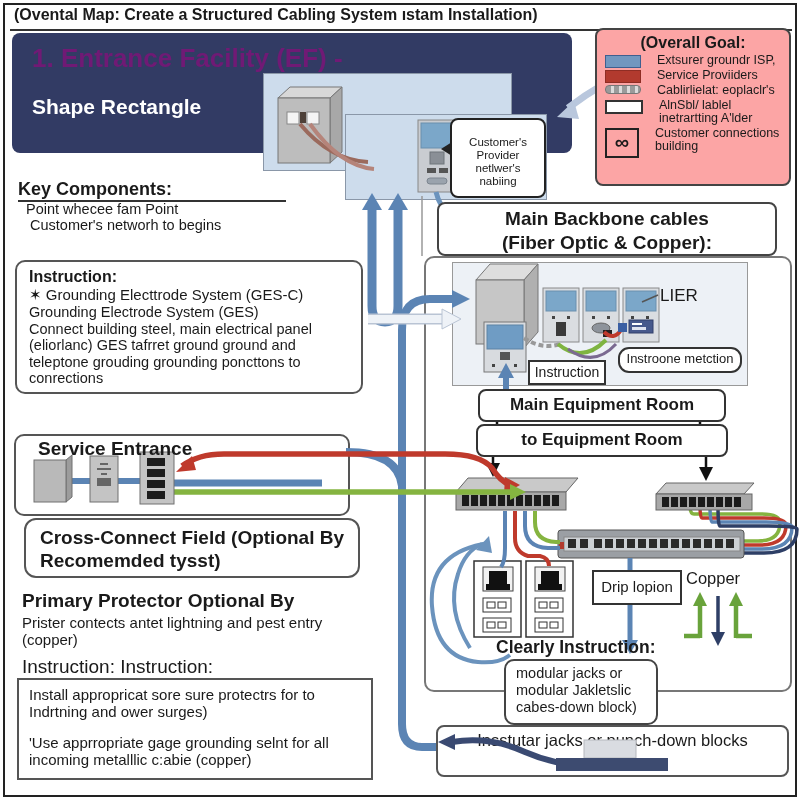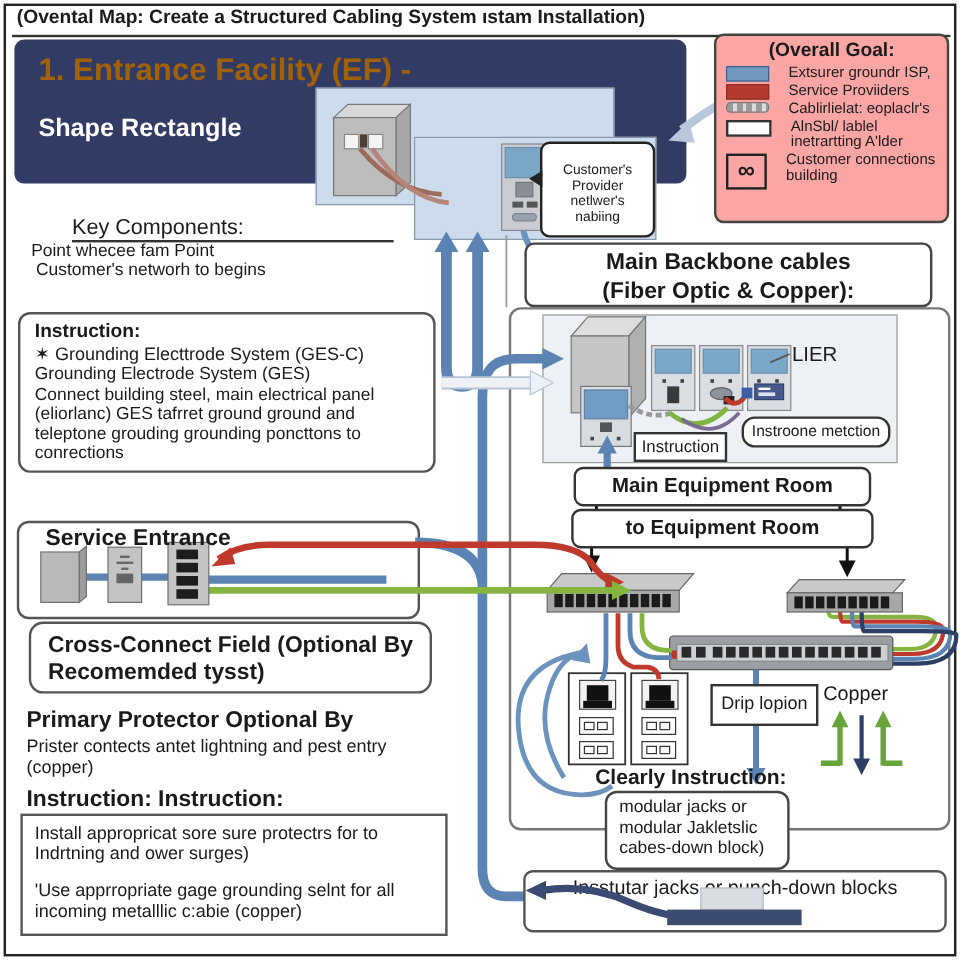--- a/index.html
+++ b/index.html
@@ -6,57 +6,57 @@
   .page{position:relative;width:800px;height:800px;background:#fff;overflow:hidden;
         font-family:"Liberation Sans", sans-serif;color:#1a1a1a;}
   .abs{position:absolute;}
   .nowrap{white-space:nowrap;}
   
   #outer-frame{left:3px;top:3px;right:3px;bottom:3px;border:2px solid #222;z-index:0;}
   #title-bar{left:14px;top:6px;font-size:16px;font-weight:bold;z-index:2;}
   #title-rule{left:10px;top:29px;right:8px;border-top:2px solid #333;z-index:2;}
   
   #navy-header{left:12px;top:33px;width:560px;height:120px;background:#323b64;border-radius:8px;z-index:0;}
-  #hdr1{left:32px;top:43px;font-size:26px;font-weight:bold;color:#a16207;z-index:2;}
+  #hdr1{left:32px;top:43px;font-size:26px;font-weight:bold;color:#701a75;z-index:2;}
   #hdr2{left:32px;top:95px;font-size:21px;font-weight:bold;color:#fff;z-index:2;}
   
   #photo1{left:263px;top:73px;width:247px;height:96px;background:#cddcec;border:1px solid #8a97a8;z-index:0;}
   #photo2{left:345px;top:114px;width:200px;height:84px;background:#cddcec;border:1px solid #8a97a8;z-index:0;}
   #callout{left:450px;top:118px;width:92px;height:60px;background:#fff;border:2px solid #222;border-radius:8px;
            z-index:2;font-size:11.5px;line-height:13px;text-align:center;padding-top:16px;}
   #callout:before{content:"";position:absolute;left:-11px;top:22px;border:7px solid transparent;border-right:11px solid #222;border-left:0;}
   
   #legend{left:595px;top:28px;width:196px;height:158px;background:#fca5a5;border:2px solid #444;border-radius:8px;z-index:2;padding:4px 8px;box-sizing:border-box;}
   #legend .lg-title{text-align:center;font-weight:bold;font-size:16px;margin-bottom:2px;}
   .lg-row{display:flex;align-items:flex-start;gap:16px;margin-bottom:1px;font-size:12.5px;line-height:13.5px;}
   .lg-sw{flex:0 0 auto;margin-top:1px;}
   .sw-blue{width:34px;height:11px;background:#7297bf;border:1px solid #3f5f8f;}
   .sw-red{width:34px;height:11px;background:#b23a2e;border:1px solid #8f2d24;}
   .sw-chain{width:34px;height:7px;border:1px solid #777;border-radius:4px;
     background:repeating-linear-gradient(90deg,#9a9a9a 0 5px,#dcdcdc 5px 8px);}
   .sw-outline{width:34px;height:10px;background:#fff;border:2px solid #333;}
   .sw-inf{width:30px;height:26px;border:2px solid #222;font-size:20px;line-height:24px;text-align:center;font-weight:bold;}
   
-  #key-head{left:18px;top:179px;font-size:18px;font-weight:normal;border-bottom:2px solid #333;width:268px;z-index:2;margin-left:42px;}
+  #key-head{left:18px;top:179px;font-size:18px;font-weight:bold;border-bottom:2px solid #333;width:268px;z-index:2;}
   #key-body{left:26px;top:201px;font-size:14.5px;line-height:16px;z-index:2;}
   
   #ibox1{left:15px;top:260px;width:348px;height:134px;border:2px solid #555;border-radius:10px;background:#fff;z-index:2;padding:6px 12px;box-sizing:border-box;}
   #ibox1 .h{font-size:16px;font-weight:bold;}
   #ibox1 .s{font-size:15px;}
   #ibox1 .p{font-size:14.5px;line-height:16.5px;}
   
   #service-box{left:14px;top:434px;width:332px;height:78px;border:2px solid #555;border-radius:10px;background:#fff;z-index:0;}
   #service-title{left:38px;top:438px;font-size:19px;font-weight:bold;z-index:2;}
   
   #cross-box{left:24px;top:518px;width:336px;height:60px;border:2px solid #555;border-radius:12px;background:#fff;z-index:2;padding:6px 14px;box-sizing:border-box;font-size:19px;font-weight:bold;line-height:23px;}
   
   #primary-head{left:22px;top:590px;font-size:19px;font-weight:bold;z-index:2;}
   #primary-body{left:22px;top:614px;font-size:15px;line-height:17px;z-index:2;}
   
-  #i2-head{left:22px;top:656px;font-size:19px;font-weight:bold;z-index:2;}
+  #i2-head{left:22px;top:656px;font-size:19px;font-weight:normal;z-index:2;}
   #ibox2{left:17px;top:678px;width:356px;height:102px;border:2px solid #555;border-radius:0;background:#fff;z-index:2;padding:6px 10px;box-sizing:border-box;font-size:15px;line-height:17px;}
   #ibox2 .p2{margin-top:14px;}
   
   #backbone-box{left:437px;top:202px;width:340px;height:54px;border:2px solid #444;border-radius:8px;background:#fff;z-index:2;text-align:center;font-size:19px;font-weight:bold;line-height:24px;padding-top:3px;box-sizing:border-box;}
   #right-panel{left:424px;top:256px;width:364px;height:432px;border:2px solid #777;border-radius:10px;background:#fff;z-index:0;}
   #inner-panel{left:452px;top:262px;width:294px;height:122px;background:#edf1f6;border:1px solid #999;z-index:0;}
   #lier{left:660px;top:286px;font-size:17px;z-index:2;}
   #instr-label{left:528px;top:360px;width:74px;height:21px;background:#fff;border:2px solid #333;z-index:2;text-align:center;font-size:14px;line-height:20px;}
   #instroone{left:618px;top:347px;width:120px;height:22px;background:#fff;border:2px solid #333;border-radius:11px;z-index:2;text-align:center;font-size:13px;line-height:20px;}
   #main-room{left:478px;top:389px;width:244px;height:29px;border:2px solid #333;border-radius:8px;background:#fff;z-index:2;text-align:center;font-size:17px;font-weight:bold;line-height:27px;}

